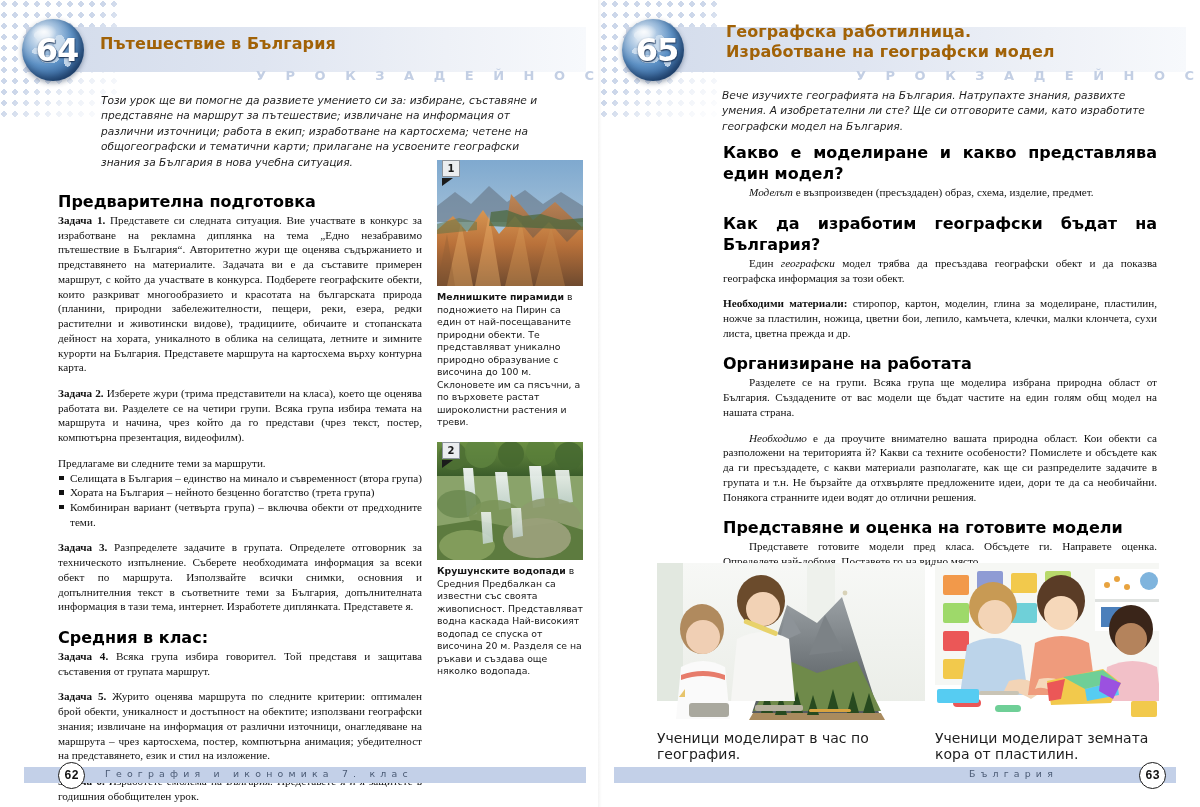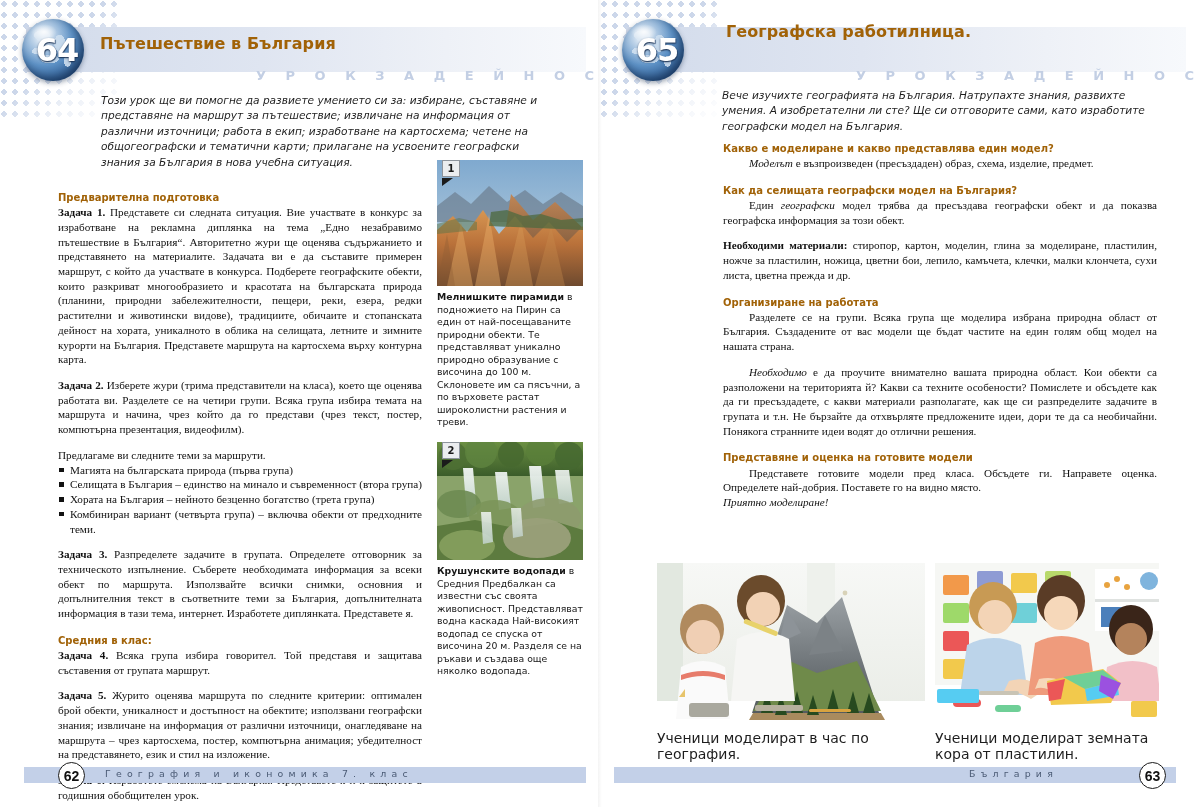--- a/index.html
+++ b/index.html
@@ -140,22 +140,22 @@
 
   .col p { margin: 0 0 0 0; text-indent: 0; }
   .col p.gap { margin-top: 11px; }
   .col p.indent { text-indent: 26px; }
   .col b { font-weight: 700; }
   .col i { font-style: italic; }
 
   h3.hd {
     font-family: "DejaVu Sans", sans-serif;
     font-weight: 700;
-    font-size: 10px;
-    color: #a16207;
+    font-size: 16px;
+    color: #000000;
     margin: 0 0 1px 0;
     letter-spacing: 0;
   }
   h3.hd.gap { margin-top: 13px; }
 
   ul.bullets { list-style: none; margin: 0; padding: 0; }
   ul.bullets li {
     position: relative;
     padding-left: 12px;
     text-align: justify;
@@ -255,23 +255,23 @@
   .ft-r { left: 969px; }
 
   .pagenum {
     position: absolute;
     top: 762px;
     width: 27px; height: 27px;
     border: 1.4px solid #1a1a1a;
     border-radius: 50%;
     background: #ffffff;
     display: flex; align-items: center; justify-content: center;
-    font-family: Liberation Sans, sans-serif;
+    font-family: Liberation Mono, monospace;
     font-weight: 700;
-    font-size: 14px;
+    font-size: 12px;
     color: #111;
   }
   .pn-l { left: 58px; }
   .pn-r { left: 1139px; }
 
   .gutter {
     position: absolute;
     left: 598px; top: 0; width: 4px; height: 807px;
     background: linear-gradient(90deg, rgba(0,0,0,0.045), rgba(0,0,0,0));
   }
@@ -296,21 +296,20 @@
     <div class="intro intro-l">Този урок ще ви помогне да развиете умението си за: избиране, съставяне и представяне на маршрут за пътешествие; извличане на информация от различни източници; работа в екип; изработване на картосхема; четене на общогеографски и тематични карти; прилагане на усвоените географски знания за България в нова учебна ситуация.</div>
 
     <div class="col col-left">
       <h3 class="hd">Предварителна подготовка</h3>
       <p><b>Задача 1.</b><span> Представете си следната ситуация. Вие участвате в конкурс за изработване на рекламна диплянка на тема „Едно незабравимо пътешествие в България“. Авторитетно жури ще оценява  съдържанието и представянето на материалите. Задачата ви е да съставите примерен маршрут, с който да участвате в конкурса. Подберете географските обекти, които разкриват многообразието и красотата на българската природа (планини, природни забележителности, пещери, реки, езера, редки растителни и животински видове), традициите, обичаите и стопанската дейност на хората, уникалното в облика на селищата, летните и зимните курорти на България. Представете маршрута на картосхема върху контурна карта.</span></p>
 
       <p class="gap"><b>Задача 2.</b><span> Изберете жури (трима представители на класа), което ще оценява работата ви. Разделете се на четири групи. Всяка група избира темата на маршрута и начина, чрез който да го представи (чрез текст, постер, компютърна презентация, видеофилм).</span></p>
 
       <p class="gap">Предлагаме ви следните теми за маршрути.</p>
       <ul class="bullets">
-        <li>Магията на българската природа (първа група)</li>
         <li>Селищата в България – единство на минало и съвременност (втора група)</li>
         <li>Хората на България – нейното безценно богатство (трета група)</li>
         <li> Комбиниран вариант (четвърта група) – включва обекти от предходните теми.</li>
       </ul>
 
       <p class="gap"><b>Задача 3.</b><span> Разпределете задачите в групата. Определете отговорник за техническото изпълнение. Съберете необходимата информация за всеки обект по маршрута. Използвайте всички снимки, основния и допълнителния текст в съответните теми за България, допълнителната информация в тази тема, интернет. Изработете диплянката. Представете я.</span></p>
 
       <h3 class="hd gap">Средния в клас:</h3>
       <p><b>Задача 4.</b><span> Всяка група избира говорител. Той представя и защитава съставения от групата маршрут.</span></p>
 
@@ -407,30 +406,31 @@
   </div>
 
   <div class="headband headband-r"></div>
 
   <div class="globe globe-r">
     <span>65</span>
   </div>
 
   <div class="lesson-title lt-r">
     <div>Географска работилница.</div>
+    <div>Изработване на географски модел</div>
   </div>
   <div class="sub-banner sb-r">У Р О К   З А   Д Е Й Н О С Т И</div>
 
   <div class="intro intro-r">Вече изучихте географията на България. Натрупахте знания, развихте умения. А изобретателни ли сте? Ще си отговорите сами, като изработите географски модел на България.</div>
 
   <div class="col col-right">
     <h3 class="hd">Какво е моделиране и какво представлява един модел?</h3>
     <p class="indent"><i>Моделът</i><span> е възпроизведен (пресъздаден) образ, схема, изделие, предмет.</span></p>
 
-    <h3 class="hd gap">Как да селищата географски модел на България?</h3>
+    <h3 class="hd gap">Как да изработим географски бъдат на България?</h3>
     <p class="indent"><span>Един </span><i>географски</i><span> модел трябва да пресъздава географски обект и да показва географска информация за този обект.</span></p>
 
     <p class="gap"><b>Необходими материали:</b><span> стиропор, картон, моделин, глина за моделиране, пластилин, ножче за пластилин, ножица, цветни бои, лепило, камъчета, клечки, малки клончета, сухи листа, цветна прежда и др.</span></p>
 
     <h3 class="hd gap">Организиране на работата</h3>
     <p class="indent">Разделете се на групи. Всяка група ще моделира избрана природна област от България. Създадените от вас модели ще бъдат частите на един голям общ модел на нашата страна.</p>
 
     <p class="gap indent"><i>Необходимо</i><span> е да проучите внимателно вашата природна област. Кои обекти са разположени на територията й? Какви са техните особености? Помислете и обсъдете как да ги пресъздадете, с какви материали разполагате, как ще си разпределите задачите в групата и т.н. Не бързайте да отхвърляте предложените идеи, дори те да са необичайни. Понякога странните идеи водят до отлични решения.</span></p>
 
     <h3 class="hd gap">Представяне и оценка на готовите модели</h3>

